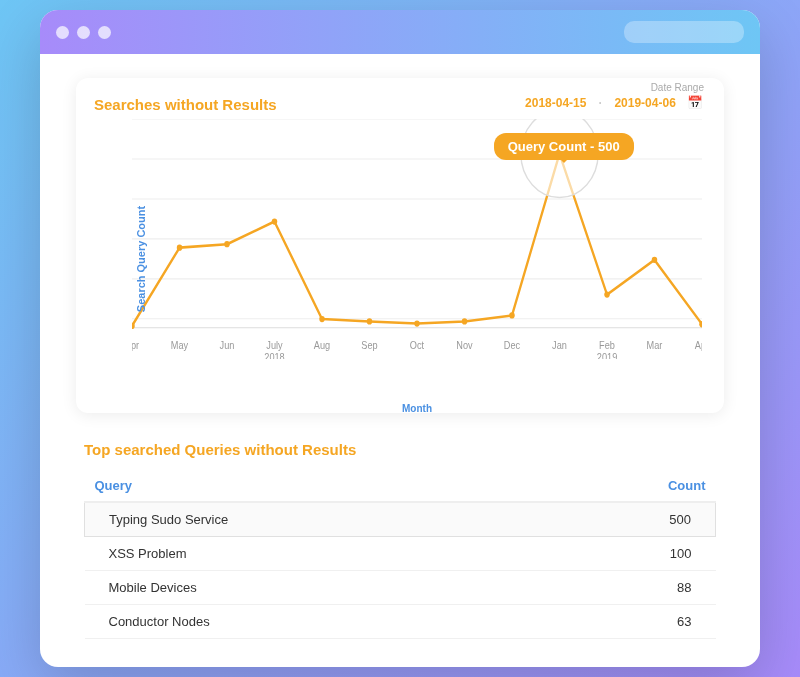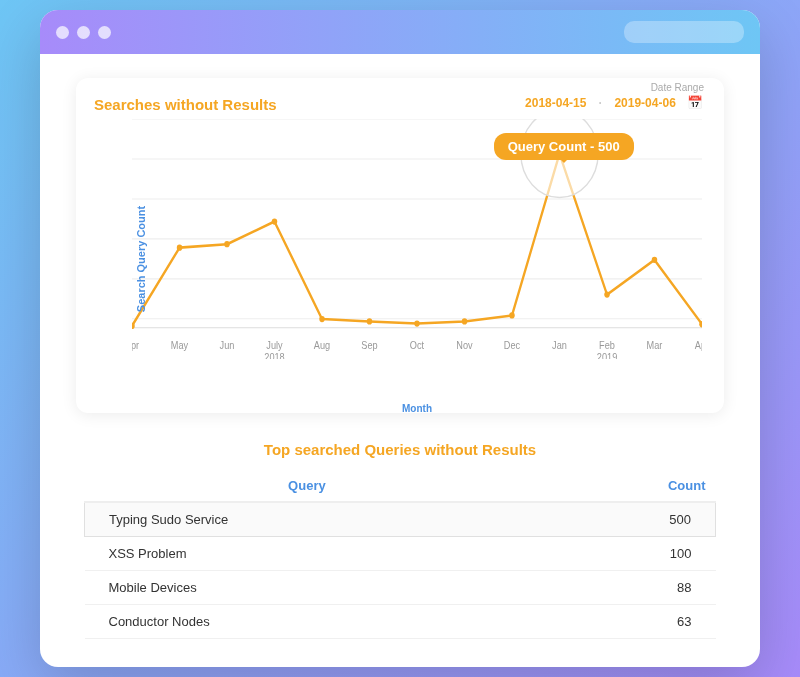--- a/index.html
+++ b/index.html
@@ -151,39 +151,39 @@
 
     
     .table-section {
       padding: 0 8px;
     }
 
     .table-title {
       color: #f5a623;
       font-weight: 700;
       font-size: 15px;
-      text-align: center;
+      text-align: left;
       margin-bottom: 14px;
     }
 
     .data-table {
       width: 100%;
       border-collapse: collapse;
     }
 
     .data-table thead tr {
       border-bottom: 2px solid #eee;
     }
 
     .data-table th {
       color: #4a90e2;
       font-weight: 700;
       font-size: 13px;
       padding: 6px 10px 8px 10px;
-      text-align: center;
+      text-align: left;
     }
 
     .data-table th:last-child {
       text-align: right;
     }
 
     .data-table tbody tr {
       border-bottom: 1px solid #f0f0f0;
     }
 

